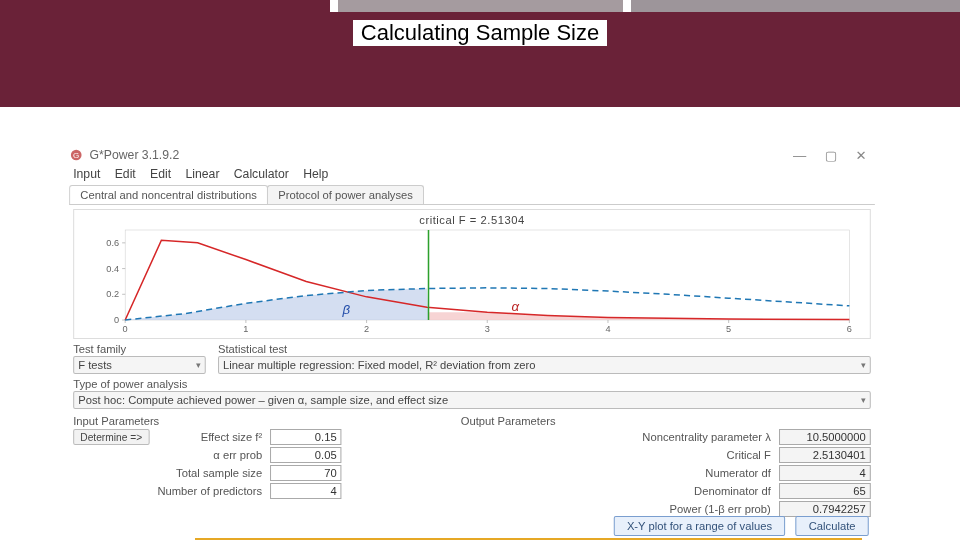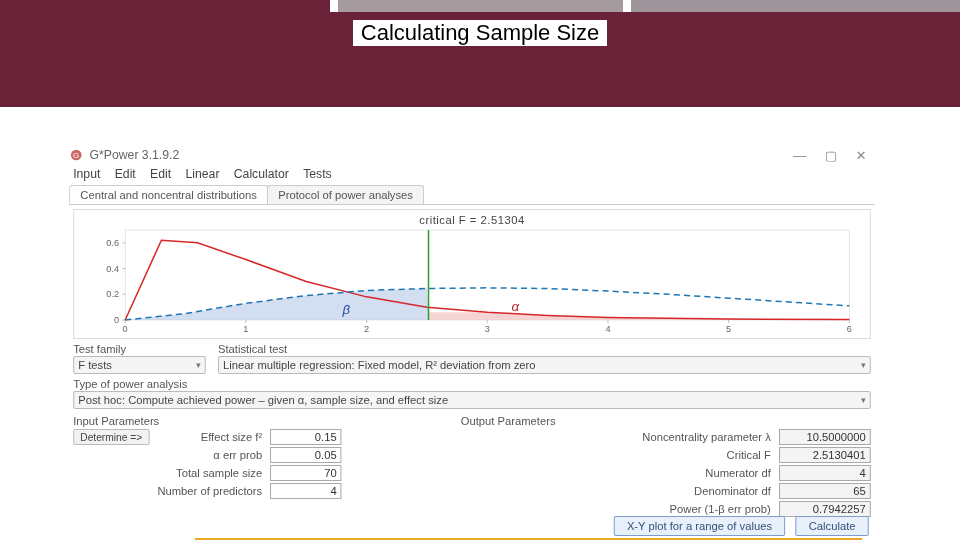--- a/index.html
+++ b/index.html
@@ -71,21 +71,21 @@
       <span>▢</span>
       <span>✕</span>
     </span>
   </div>
   <div class="menubar">
     <span>Input</span>
     <span>Edit</span>
     <span>Edit</span>
     <span>Linear</span>
     <span>Calculator</span>
-    <span>Tests</span>
+    <span>Help</span>
   </div>
   <div class="tabrow">
     <div class="tab active">Central and noncentral distributions</div>
     <div class="tab">Protocol of power analyses</div>
   </div>
 
   <div class="chartwrap">
     <div class="chart-title">critical F = 2.51304</div>
     <svg class="chart" viewBox="0 0 760 110">
           <rect x="40" y="2" width="710" height="90" fill="none" stroke="#ccc" stroke-width="0.5"></rect>

